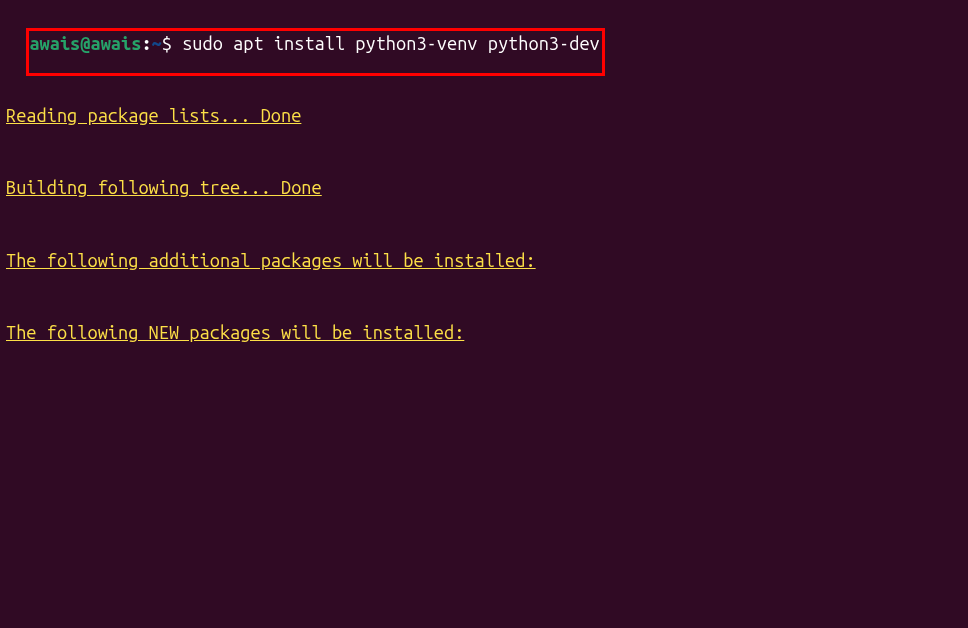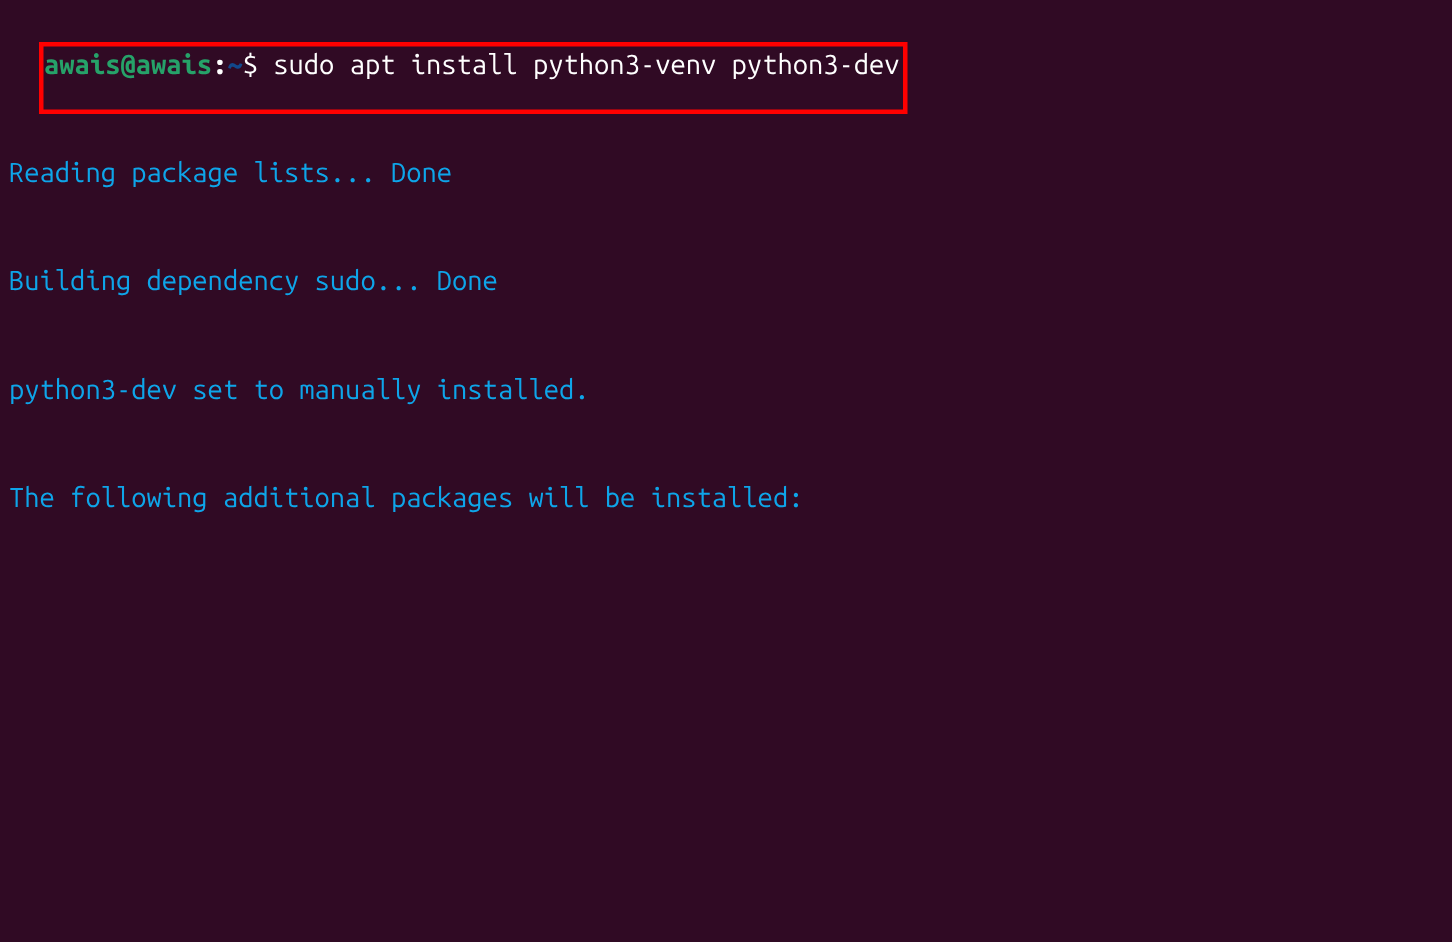--- a/index.html
+++ b/index.html
@@ -40,33 +40,34 @@
       color: #12488b;
       font-weight: bold;
     }
     .prompt-dollar {
       color: #ffffff;
     }
     .command-text {
       color: #ffffff;
     }
     .output-line {
-      color: #0ea5e9;
+      color: #fde047;
       display: block;
+      text-decoration: underline;
     }
   </style>
 </head>
 <body>
 
 <div class="terminal">
   <div class="highlight-box"><span class="prompt-user">awais@awais</span><span class="prompt-colon">:</span><span class="prompt-tilde">~</span><span class="prompt-dollar">$</span> <span class="command-text">sudo apt install python3-venv python3-dev</span></div>
   <span class="output-line">Reading package lists... Done</span>
-  <span class="output-line">Building dependency sudo... Done</span>
-  <span class="output-line">python3-dev set to manually installed.</span>
+  <span class="output-line">Building following tree... Done</span>
   <span class="output-line">The following additional packages will be installed:</span>
+  <span class="output-line">The following NEW packages will be installed:</span>
   
   
   
   
   
   
   
   
   
   

